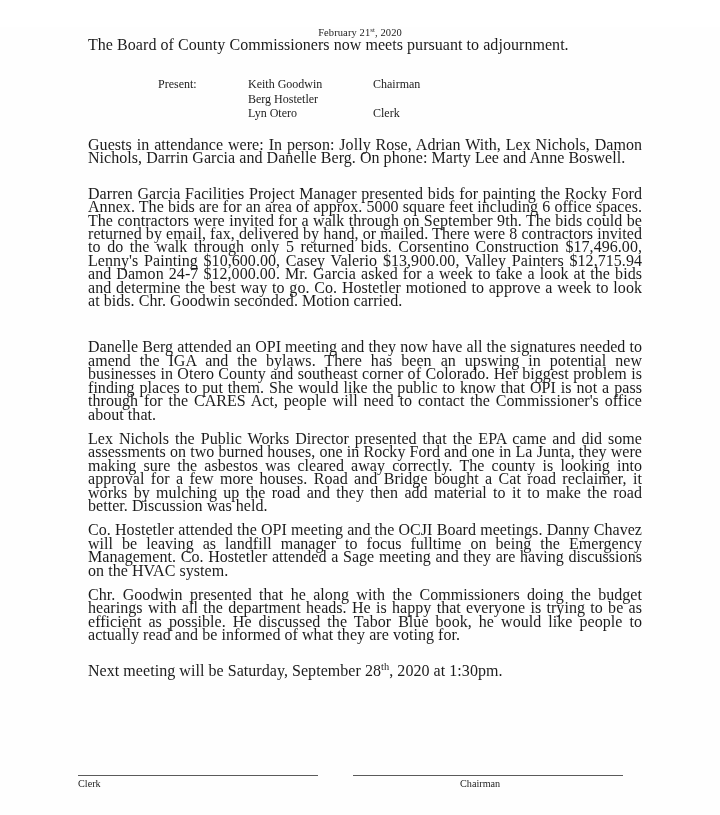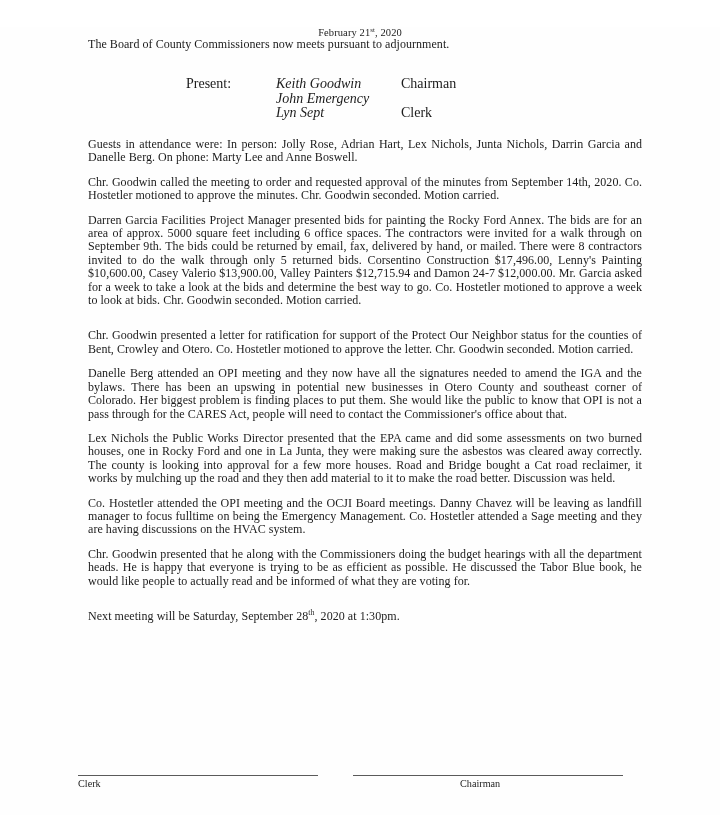--- a/index.html
+++ b/index.html
@@ -32,48 +32,47 @@
   }
   sup {
     font-size: 0.65em;
     vertical-align: super;
     line-height: 0;
   }
   .body-wrap {
     margin: 0 78px 0 88px;
   }
   p.para {
-    font-size: 12px;
+    font-size: 16px;
     line-height: 13.4px;
     text-align: justify;
     margin: 0;
     color: #1b1b1b;
     letter-spacing: 0.05px;
   }
   .opening {
     margin-top: 30px;
   }
   .present-block {
     margin-top: 26px;
-    margin-left: 98px;
-    font-size: 14px;
+    margin-left: 70px;
+    font-size: 12px;
     line-height: 14.2px;
     color: #1b1b1b;
   }
   .present-row {
     display: flex;
   }
   .present-label {
     width: 90px;
     flex: 0 0 90px;
   }
   .present-name {
     width: 125px;
     flex: 0 0 125px;
-    font-style: italic;
   }
   .present-role {
     flex: 1 1 auto;
   }
   .gap-lg { height: 18px; }
   .gap-md { height: 11px; }
   .sig-area {
     position: absolute;
     left: 78px;
     right: 60px;
@@ -113,38 +112,36 @@
     <p class="para opening">The Board of County Commissioners now meets pursuant to adjournment.</p>
 
     <div class="present-block">
       <div class="present-row">
         <span class="present-label">Present:</span>
         <span class="present-name">Keith Goodwin</span>
         <span class="present-role">Chairman</span>
       </div>
       <div class="present-row">
         <span class="present-label"></span>
-        <span class="present-name">John Emergency</span>
+        <span class="present-name">Berg Hostetler</span>
       </div>
       <div class="present-row">
         <span class="present-label"></span>
-        <span class="present-name">Lyn Sept</span>
+        <span class="present-name">Lyn Otero</span>
         <span class="present-role">Clerk</span>
       </div>
     </div>
 
     <div class="gap-lg"></div>
-    <p class="para">Guests in attendance were: In person: Jolly Rose, Adrian Hart, Lex Nichols, Junta Nichols, Darrin Garcia and Danelle Berg. On phone: Marty Lee and Anne Boswell.</p>
+    <p class="para">Guests in attendance were: In person: Jolly Rose, Adrian With, Lex Nichols, Damon Nichols, Darrin Garcia and Danelle Berg. On phone: Marty Lee and Anne Boswell.</p>
     <div class="gap-md"></div>
-    <p class="para">Chr. Goodwin called the meeting to order and requested approval of the minutes from September 14th, 2020. Co. Hostetler motioned to approve the minutes. Chr. Goodwin seconded. Motion carried.</p>
     <div class="gap-md"></div>
     <p class="para">Darren Garcia Facilities Project Manager presented bids for painting the Rocky Ford Annex. The bids are for an area of approx. 5000 square feet including 6 office spaces. The contractors were invited for a walk through on September 9th. The bids could be returned by email, fax, delivered by hand, or mailed. There were 8 contractors invited to do the walk through only 5 returned bids. Corsentino Construction $17,496.00, Lenny's Painting $10,600.00, Casey Valerio $13,900.00, Valley Painters $12,715.94 and Damon 24-7 $12,000.00. Mr. Garcia asked for a week to take a look at the bids and determine the best way to go. Co. Hostetler motioned to approve a week to look at bids. Chr. Goodwin seconded. Motion carried.</p>
     <div class="gap-md"></div>
     <div class="gap-md"></div>
-    <p class="para">Chr. Goodwin presented a letter for ratification for support of the Protect Our Neighbor status for the counties of Bent, Crowley and Otero. Co. Hostetler motioned to approve the letter. Chr. Goodwin seconded. Motion carried.</p>
     <div class="gap-md"></div>
     <p class="para">Danelle Berg attended an OPI meeting and they now have all the signatures needed to amend the IGA and the bylaws. There has been an upswing in potential new businesses in Otero County and southeast corner of Colorado. Her biggest problem is finding places to put them. She would like the public to know that OPI is not a pass through for the CARES Act, people will need to contact the Commissioner's office about that.</p>
     <div class="gap-md"></div>
     <p class="para">Lex Nichols the Public Works Director presented that the EPA came and did some assessments on two burned houses, one in Rocky Ford and one in La Junta, they were making sure the asbestos was cleared away correctly. The county is looking into approval for a few more houses.   Road and Bridge bought a Cat road reclaimer, it works by mulching up the road and they then add material to it to make the road better.   Discussion was held.</p>
     <div class="gap-md"></div>
     <p class="para">Co. Hostetler attended the OPI meeting and the OCJI Board meetings. Danny Chavez will be leaving as landfill manager to focus fulltime on being the Emergency Management. Co. Hostetler attended a Sage meeting and they are having discussions on the HVAC system.</p>
     <div class="gap-md"></div>
     <p class="para">Chr. Goodwin presented that he along with the Commissioners doing the budget hearings with all the department heads. He is happy that everyone is trying to be as efficient as possible. He discussed the Tabor Blue book, he would like people to actually read and be informed of what they are voting for.</p>
     <div class="gap-md"></div>
     <div class="gap-md"></div>

